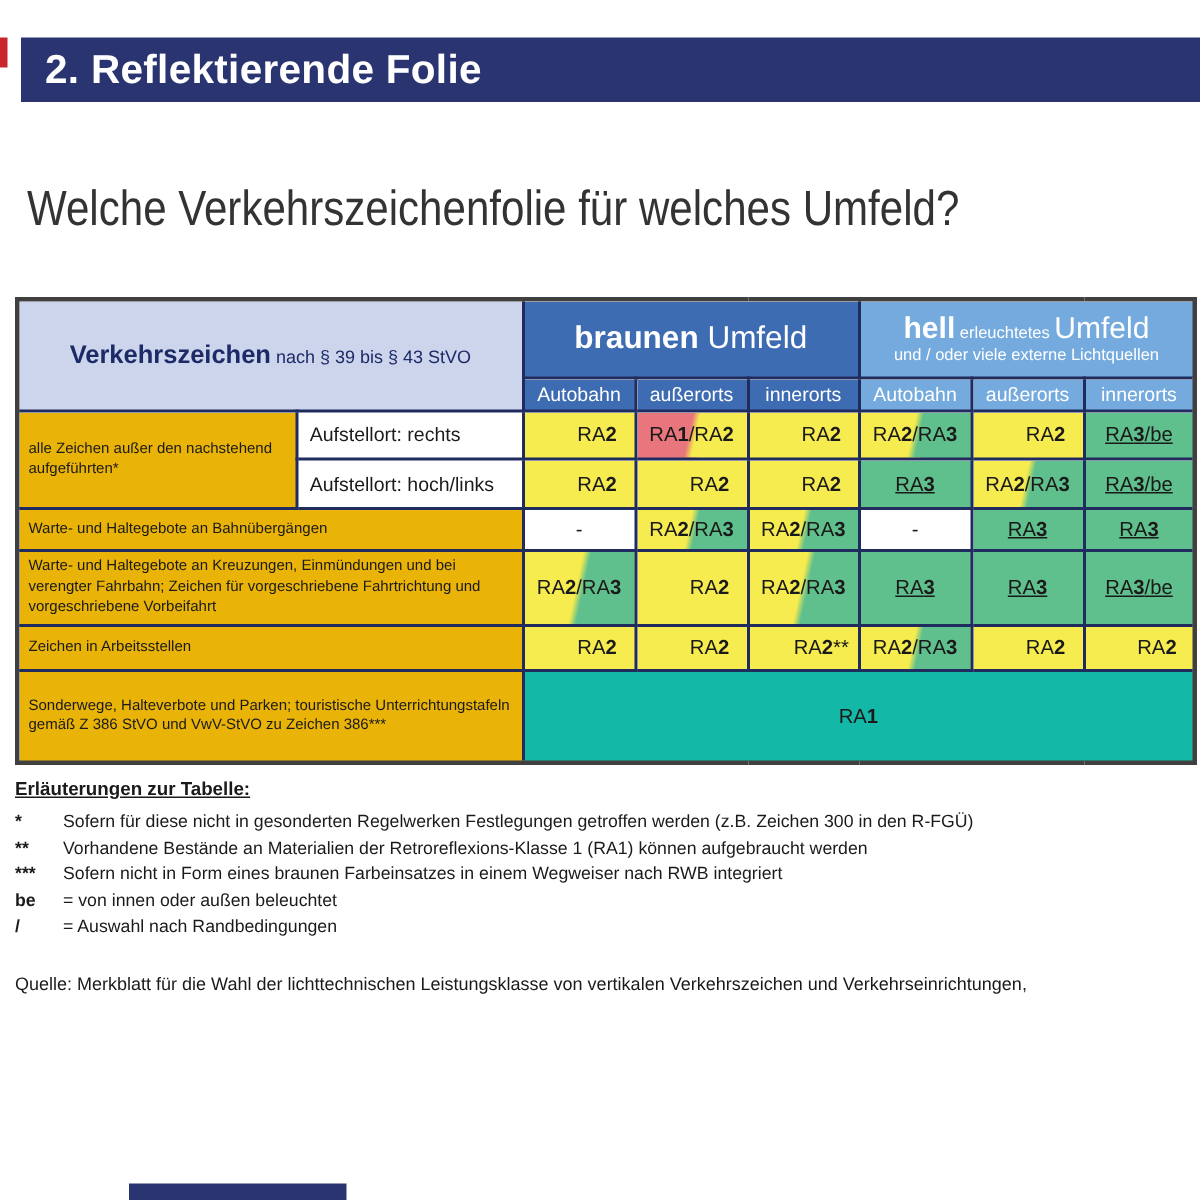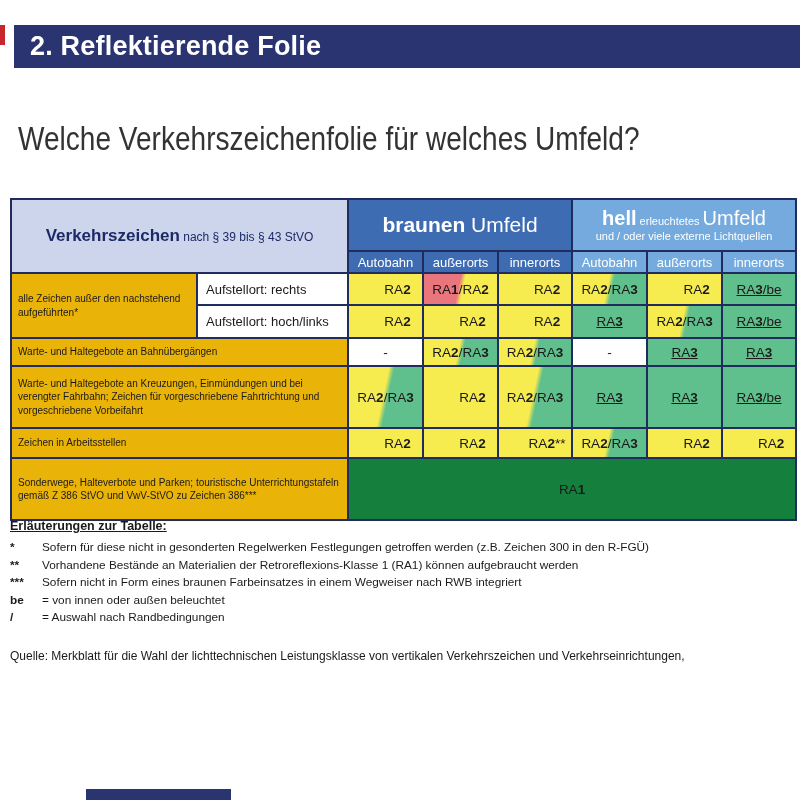--- a/index.html
+++ b/index.html
@@ -18,21 +18,21 @@
   }
   
   .heading{
     position:absolute;left:18px;top:120px;font-size:33px;color:#333;
     white-space:nowrap;transform:scaleX(.85);transform-origin:left center;
   }
   
   .tblwrap{position:absolute;left:10px;top:198px;}
   table{border-collapse:collapse;table-layout:fixed;width:785px;}
   td{border:2px solid #202c5e;padding:0;vertical-align:middle;overflow:hidden;}
-  table{border:1px solid #404040;}
+  table{border:3px solid #404040;}
   .corner{background:#cdd5ed;text-align:center;color:#1c2b66;}
   .corner .big{font-weight:bold;font-size:17px;}
   .corner .small{font-size:12px;}
   .gh{color:#fff;text-align:center;}
   .gh-n{background:#3e6cb2;font-size:21px;}
   .gh-n b{font-weight:bold;}
   .gh-h{background:#74aadd;line-height:1.1;}
   .gh-h .b1{font-weight:bold;font-size:20px;}
   .gh-h .s1{font-size:11px;}
   .gh-h .r1{font-size:20px;}
@@ -42,21 +42,21 @@
   .sh-h{background:#74aadd;}
   .lbl{background:#eab308;text-align:left;font-size:10px;line-height:13.5px;padding:2px 6px;color:#1a1a1a;}
   .sublbl{background:#fff;text-align:left;font-size:13px;padding:2px 8px;color:#1a1a1a;}
   .val{text-align:center;font-size:13.5px;color:#1a1a1a;}
   .val b{font-weight:bold;}
   .y{background:#f6eb4f;padding-left:24px;}
   .g{background:#5fc08d;text-decoration:underline;}
   .w{background:#ffffff;}
   .ry{background:linear-gradient(102deg,#e8767c 0 47%,#f6eb4f 53% 100%);}
   .yg{background:linear-gradient(102deg,#f6eb4f 0 47%,#5fc08d 53% 100%);}
-  .redcell{background:#15803d;}
+  .redcell{background:#14b8a6;}
   
   .notes{position:absolute;left:10px;top:519px;width:780px;}
   .notes-h{font-size:12.5px;font-weight:bold;text-decoration:underline;margin-bottom:6px;color:#1a1a1a;}
   .note{display:flex;line-height:17.5px;font-size:11.8px;color:#1a1a1a;}
   .note .mk{width:32px;flex:0 0 32px;font-weight:bold;}
   
   .source{position:absolute;left:10px;top:648px;width:780px;font-size:12px;line-height:16px;color:#1a1a1a;}
   
   .next-bar{position:absolute;left:86px;top:789px;width:145px;height:11px;background:#293471;}
 </style>
@@ -128,21 +128,21 @@
   <tr style="height:28px">
     <td class="lbl" colspan="2">Warte- und Haltegebote an Bahnübergängen</td>
     <td class="val w">-</td>
     <td class="val yg">RA<b>2</b>/RA<b>3</b></td>
     <td class="val yg">RA<b>2</b>/RA<b>3</b></td>
     <td class="val w">-</td>
     <td class="val g">RA<b>3</b></td>
     <td class="val g">RA<b>3</b></td>
   </tr>
 
-  <tr style="height:62px">
+  <tr style="height:50px">
     <td class="lbl" colspan="2">Warte- und Haltegebote an Kreuzungen, Einmündungen und bei verengter Fahrbahn; Zeichen für vorgeschriebene Fahrtrichtung und vorgeschriebene Vorbeifahrt</td>
     <td class="val yg">RA<b>2</b>/RA<b>3</b></td>
     <td class="val y">RA<b>2</b></td>
     <td class="val yg">RA<b>2</b>/RA<b>3</b></td>
     <td class="val g">RA<b>3</b></td>
     <td class="val g">RA<b>3</b></td>
     <td class="val g">RA<b>3</b>/be</td>
   </tr>
 
   <tr style="height:30px">

